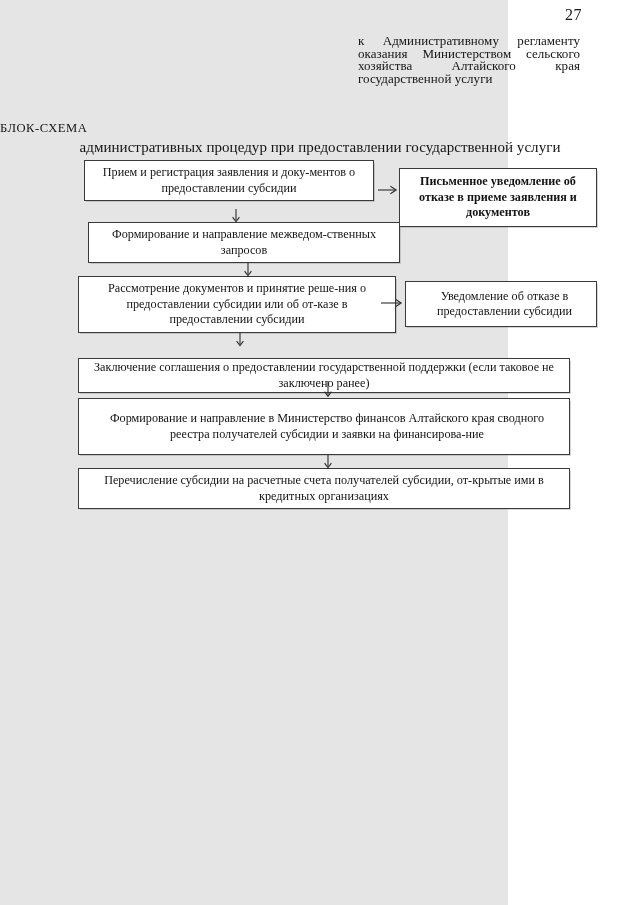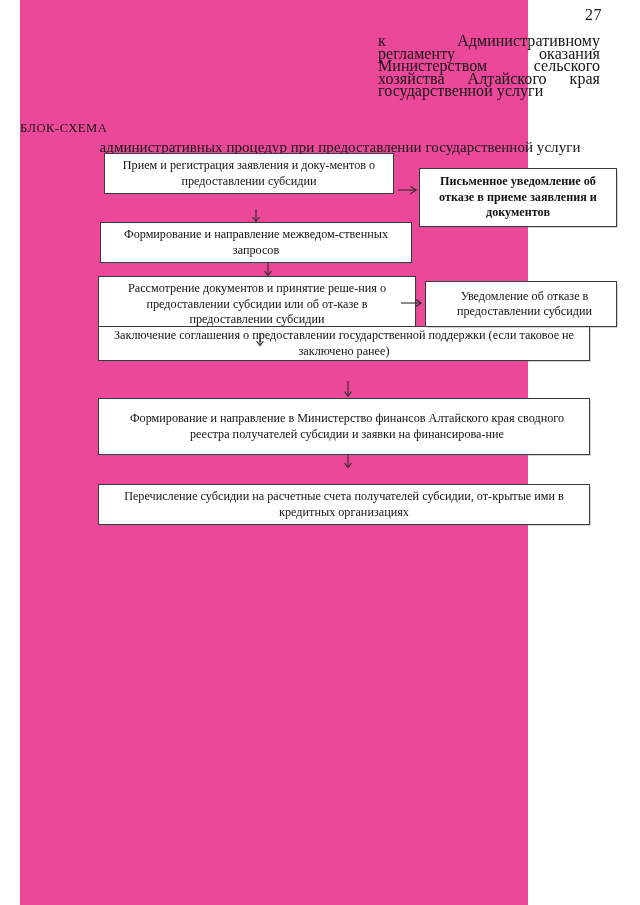--- a/index.html
+++ b/index.html
@@ -15,22 +15,21 @@
     font-family: "Liberation Serif", "DejaVu Serif", serif;
     color: #141414;
     overflow: hidden;
   }
 
   .page {
     position: absolute;
     inset: 0;
     width: 508px;
     height: 905px;
-    background: #ec4899;
-    margin-left: 20px;
+    background: #e5e5e5;
   }
 
   
   .page-number {
     position: absolute;
     left: 565px;
     top: 6px;
     width: 40px;
     text-align: left;
     font-size: 16px;
@@ -51,21 +50,21 @@
   .appendix-title {
     display: block;
     font-size: 11.6px;
     letter-spacing: 0.15px;
     margin-bottom: 0.5px;
   }
   .appendix-body {
     display: block;
     text-align: justify;
     text-align-last: left;
-    font-size: 16px;
+    font-size: 13px;
     line-height: 12.6px;
     letter-spacing: 0.05px;
   }
 
   
   .scheme-title {
     position: absolute;
     left: 0;
     top: 121px;
     width: 640px;
@@ -94,26 +93,26 @@
     justify-content: center;
     text-align: center;
     font-size: 12.2px;
     line-height: 15.4px;
     padding: 2px 5px;
     color: #131313;
   }
   .box .txt { display: block; width: 100%; }
 
   
-  #box-accept      { left: 84px;  top: 153px; width: 290px; height: 41px; }
-  #box-interdept   { left: 80px;  top: 222px; width: 312px; height: 41px; }
+  #box-accept      { left: 84px;  top: 160px; width: 290px; height: 41px; }
+  #box-interdept   { left: 88px;  top: 222px; width: 312px; height: 41px; }
   #box-review      { left: 78px;  top: 276px; width: 318px; height: 57px; }
-  #box-agreement   { left: 78px;  top: 326px; width: 492px; height: 35px; }
+  #box-agreement   { left: 78px;  top: 358px; width: 492px; height: 35px; }
   #box-registry    { left: 78px;  top: 398px; width: 492px; height: 57px; padding-left: 11px; }
-  #box-transfer    { left: 78px;  top: 484px; width: 492px; height: 41px; }
+  #box-transfer    { left: 78px;  top: 468px; width: 492px; height: 41px; }
 
   
   #box-refuse-accept { left: 399px; top: 168px; width: 198px; height: 59px; font-weight: bold; }
   #box-refuse-subsidy{ left: 405px; top: 281px; width: 192px; height: 46px; padding-left: 12px; }
 
   
   .box::after {
     content: "";
     position: absolute;
     left: 1px; right: -2px; bottom: -2px; top: 2px;

